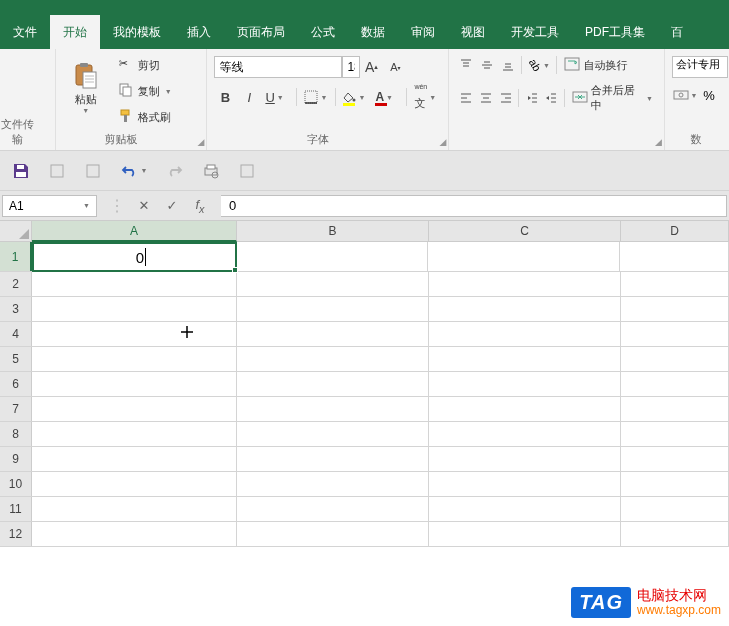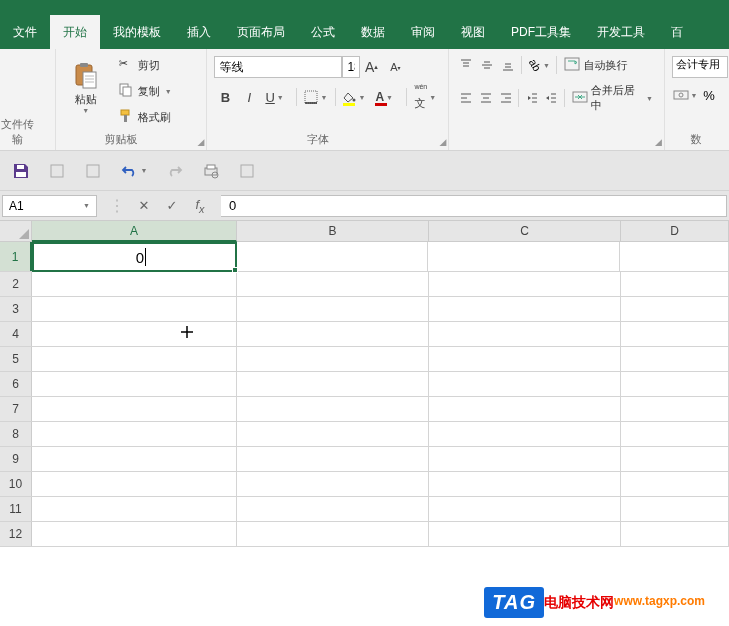--- a/index.html
+++ b/index.html
@@ -75,45 +75,45 @@
 .cC { width: 192px; }
 .cD { flex: 1; }
 
 .active-cell { position: absolute; top: 21px; left: 32px; width: 205px; height: 30px; border: 2px solid #217346; background: #fff; display: flex; align-items: center; padding: 0 6px; font-size: 15px; }
 .active-cell .caret { border-right: 1px solid #000; height: 18px; margin-left: 1px; }
 .fill-handle { position: absolute; width: 6px; height: 6px; background: #217346; right: -3px; bottom: -3px; border: 1px solid #fff; }
 .active-val { text-align: right; width: 104px; }
 
 .cursor-cross { position: absolute; left: 180px; top: 104px; font-size: 14px; color: #000; }
 
-.watermark { position: absolute; right: 24px; bottom: 8px; display: flex; align-items: center; }
+.watermark { position: absolute; right: 8px; bottom: 8px; display: flex; align-items: center; gap: 6px; }
 .wm-tag { background: #1169d8; color: #fff; font-weight: 900; font-style: italic; font-size: 20px; padding: 4px 8px; border-radius: 3px; letter-spacing: 1px; }
-.wm-txt { display: flex; font-size: 14px; font-weight: bold; line-height: 1.1; }
+.wm-txt { display: flex; flex-direction: column; font-size: 14px; font-weight: normal; line-height: 1.1; }
 .wm-cn { color: #e60000; text-shadow: 1px 1px 0 #fff; }
 .wm-url { color: #ff7b00; font-size: 12px; }
 
 svg { display: block; }
 </style>
 </head>
 <body>
 
 <div class="titlebar"></div>
 
 <div class="menubar">
   <div class="tab">文件</div>
   <div class="tab active">开始</div>
   <div class="tab">我的模板</div>
   <div class="tab">插入</div>
   <div class="tab">页面布局</div>
   <div class="tab">公式</div>
   <div class="tab">数据</div>
   <div class="tab">审阅</div>
   <div class="tab">视图</div>
+  <div class="tab">开发工具</div>
   <div class="tab">PDF工具集</div>
-  <div class="tab">开发工具</div>
   <div class="tab">百</div>
 </div>
 
 <div class="ribbon">
 
   <div class="group" style="width:60px">
     <div class="group-label">文件传输</div>
   </div>
 
   <div class="group clipboard-grp">

